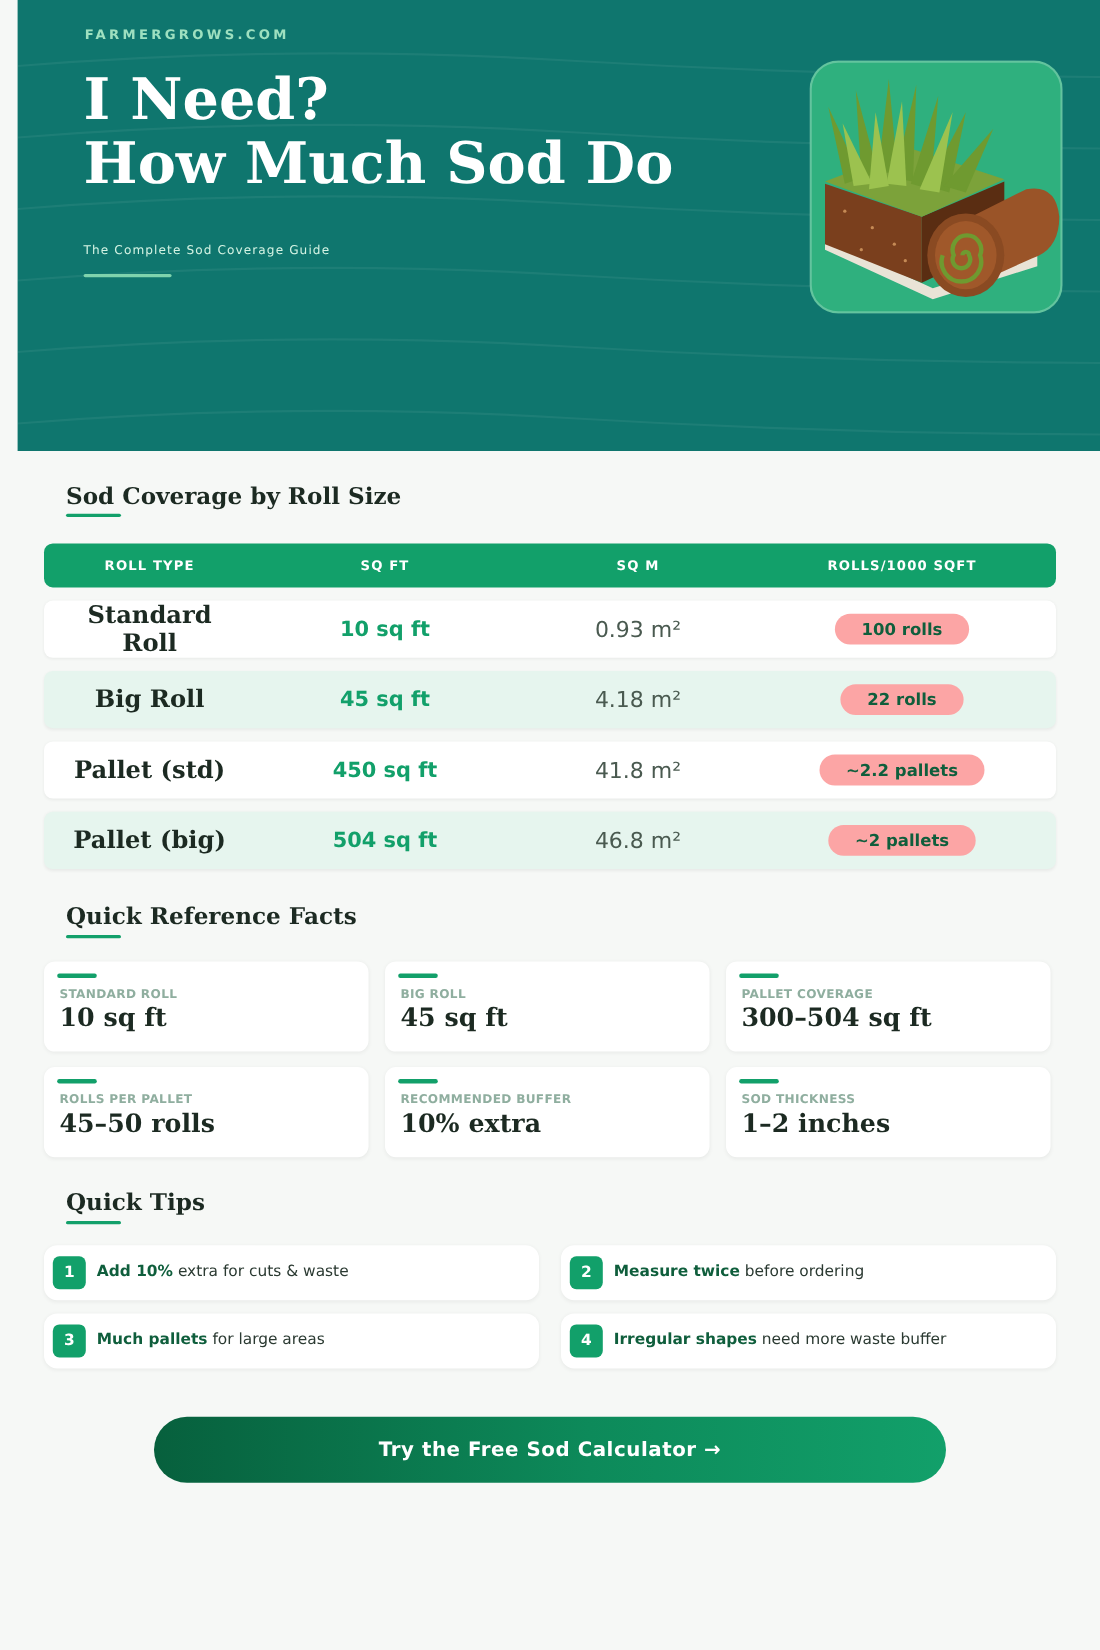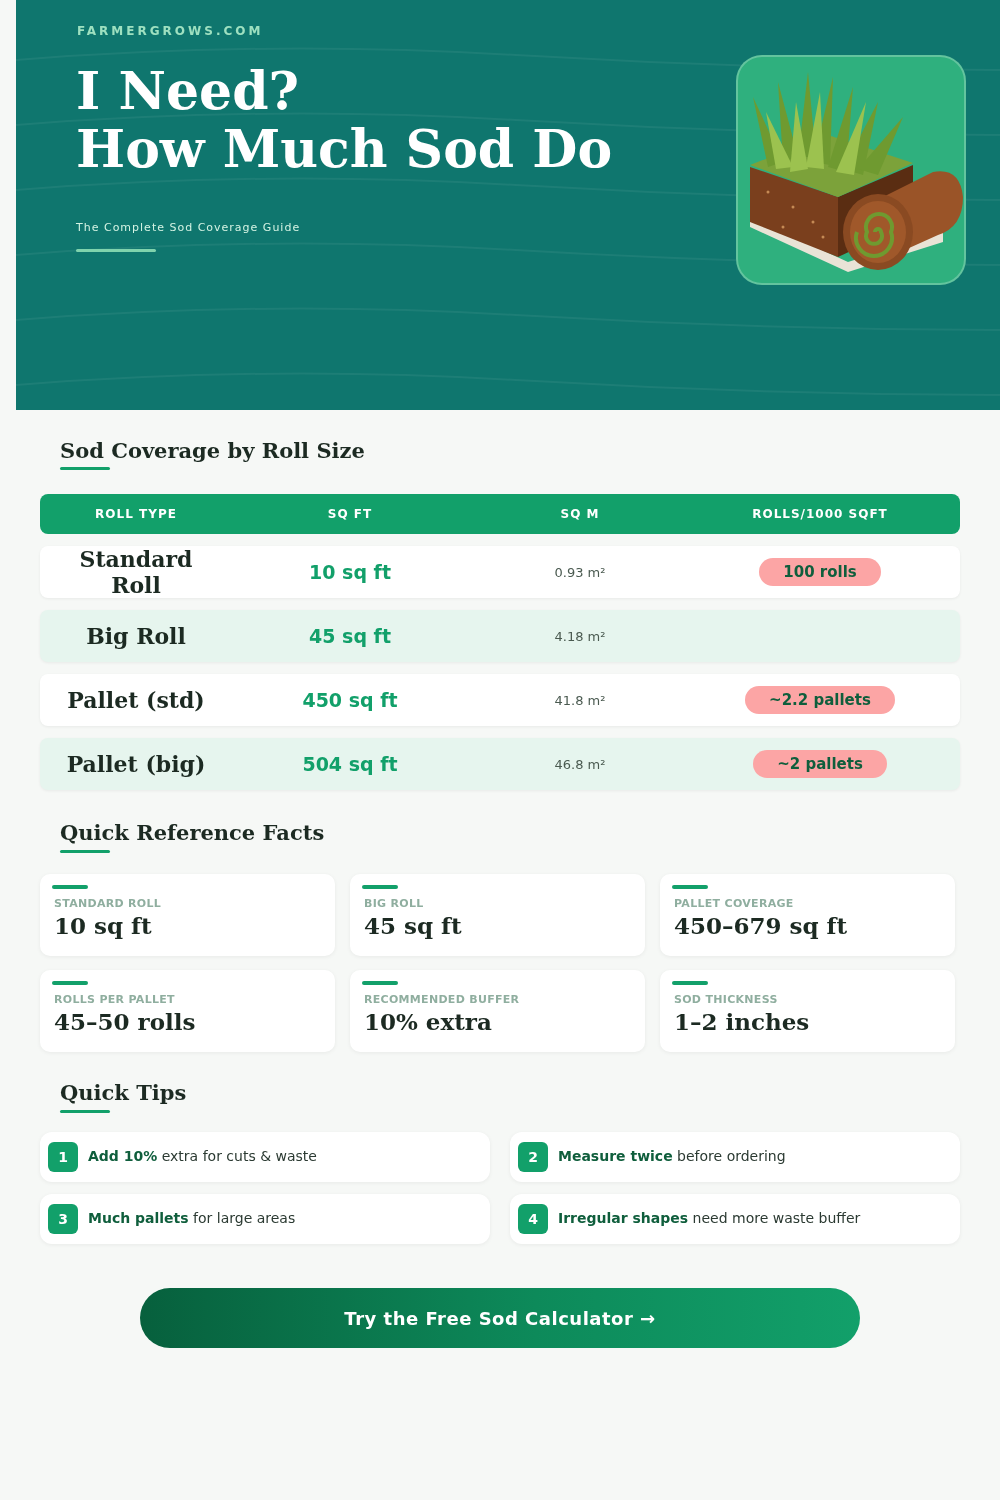--- a/index.html
+++ b/index.html
@@ -73,21 +73,21 @@
   }
   .trow.odd { background: #ffffff; }
   .trow.even { background: #e6f5ee; }
   .td-name {
     font-family: "DejaVu Serif", serif; font-weight: bold; font-size: 22px;
     color: #1c2a22; text-align: center;
   }
   .td-sqft {
     font-weight: bold; font-size: 19px; color: #12a06a; text-align: center;
   }
-  .td-sqm { font-size: 13px; color: #4a5a50; text-align: center; }
+  .td-sqm { font-size: 20px; color: #4a5a50; text-align: center; }
   .td-pill-wrap { display: flex; justify-content: center; }
   .pill {
     background: #fca5a5; color: #0f5e3c; font-weight: bold; font-size: 15px;
     border-radius: 14px; padding: 5px 24px;
   }
 
   .fact {
     position: absolute; width: 295px; height: 82px;
     background: #ffffff; border-radius: 10px;
     box-shadow: 0 1px 4px rgba(0,0,0,0.06);
@@ -211,20 +211,23 @@
   <div class="td-sqft c2">10 sq ft</div>
   <div class="td-sqm c3">0.93 m²</div>
   <div class="td-pill-wrap c4">
       <span class="pill">100 rolls</span>
     </div>
 </div>
 <div class="trow even" style="top:610px;">
   <div class="td-name c1">Big Roll</div>
   <div class="td-sqft c2">45 sq ft</div>
   <div class="td-sqm c3">4.18 m²</div>
+  <div class="td-pill-wrap c4">
+      <span class="pill">22 rolls</span>
+    </div>
 </div>
 <div class="trow odd" style="top:674px;">
   <div class="td-name c1">Pallet (std)</div>
   <div class="td-sqft c2">450 sq ft</div>
   <div class="td-sqm c3">41.8 m²</div>
   <div class="td-pill-wrap c4">
       <span class="pill">~2.2 pallets</span>
     </div>
 </div>
 <div class="trow even" style="top:738px;">
@@ -245,21 +248,21 @@
   <div class="value">10 sq ft</div>
 </div>
 <div class="fact" style="left:350px;top:874px;">
   <div class="bar"></div>
   <div class="label">BIG ROLL</div>
   <div class="value">45 sq ft</div>
 </div>
 <div class="fact" style="left:660px;top:874px;">
   <div class="bar"></div>
   <div class="label">PALLET COVERAGE</div>
-  <div class="value">450–679 sq ft</div>
+  <div class="value">300–504 sq ft</div>
 </div>
 <div class="fact" style="left:40px;top:970px;">
   <div class="bar"></div>
   <div class="label">ROLLS PER PALLET</div>
   <div class="value">45–50 rolls</div>
 </div>
 <div class="fact" style="left:350px;top:970px;">
   <div class="bar"></div>
   <div class="label">RECOMMENDED BUFFER</div>
   <div class="value">10% extra</div>

